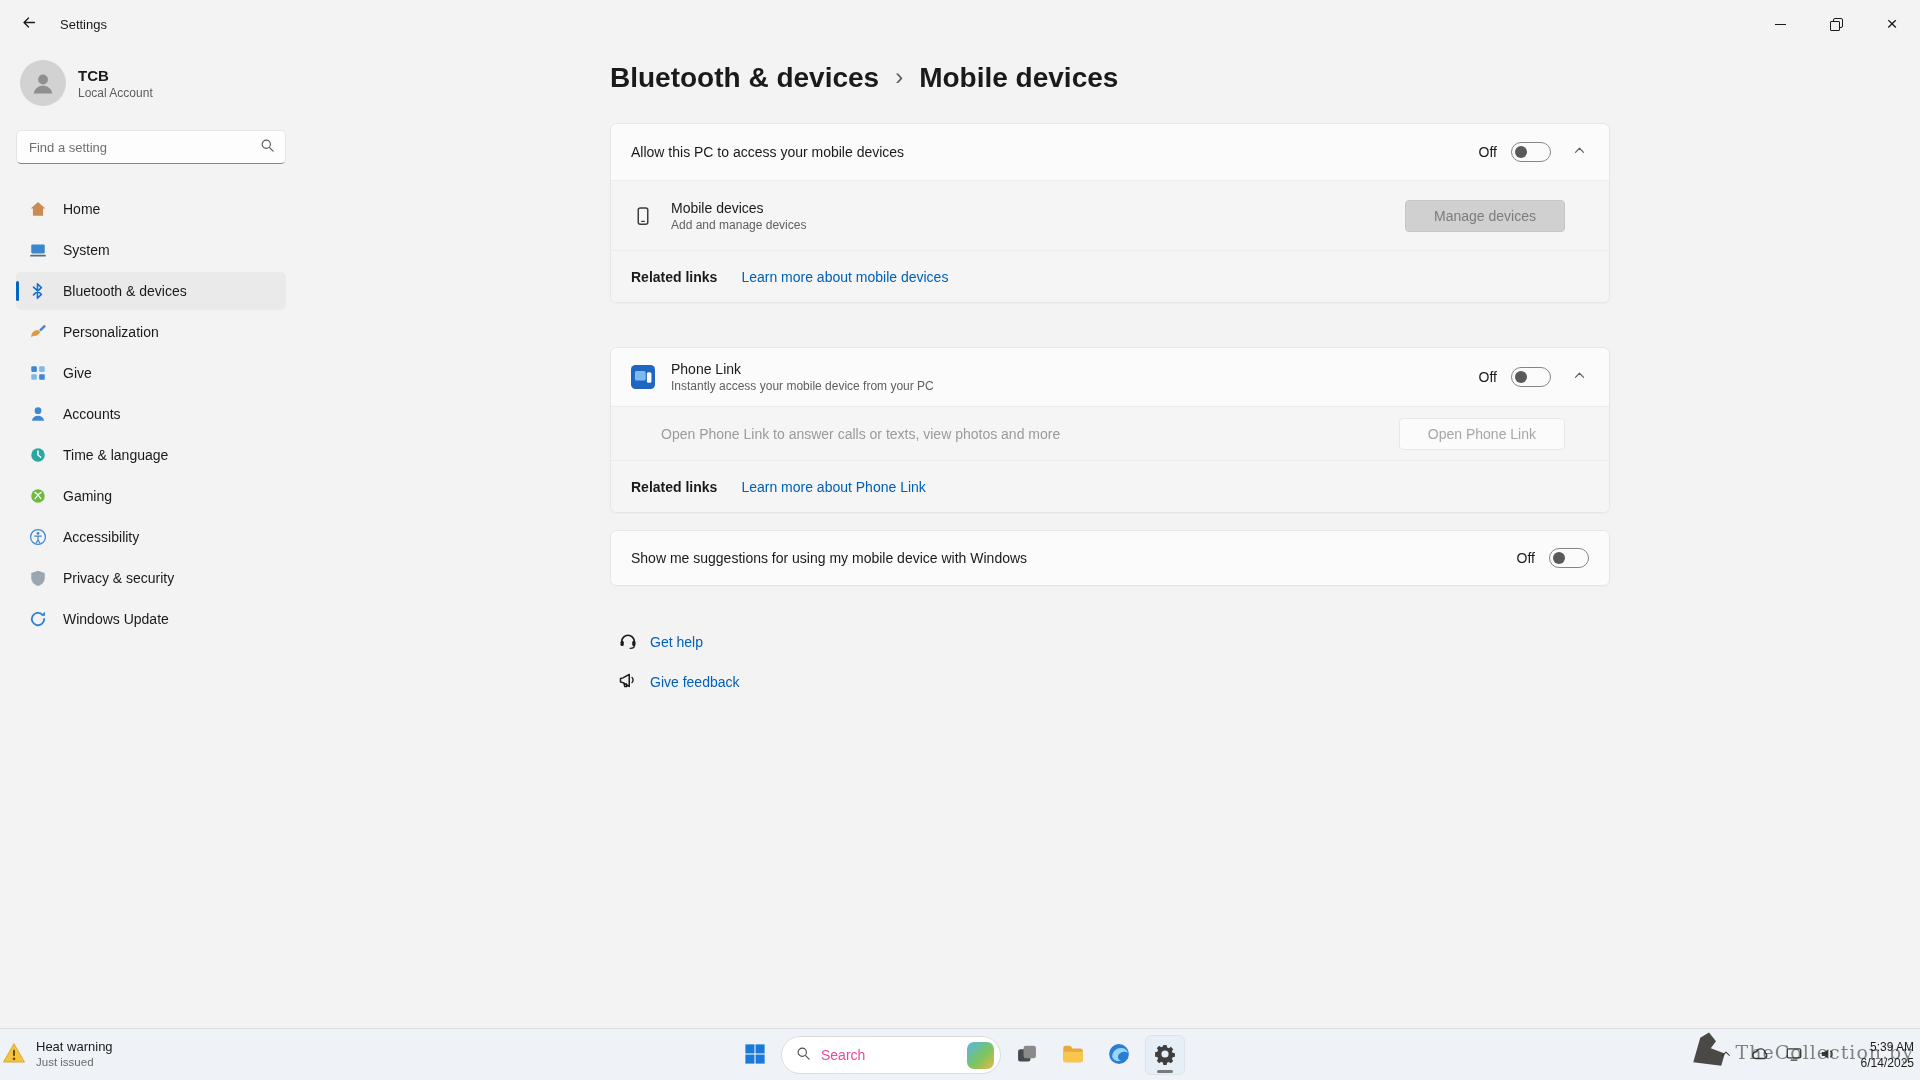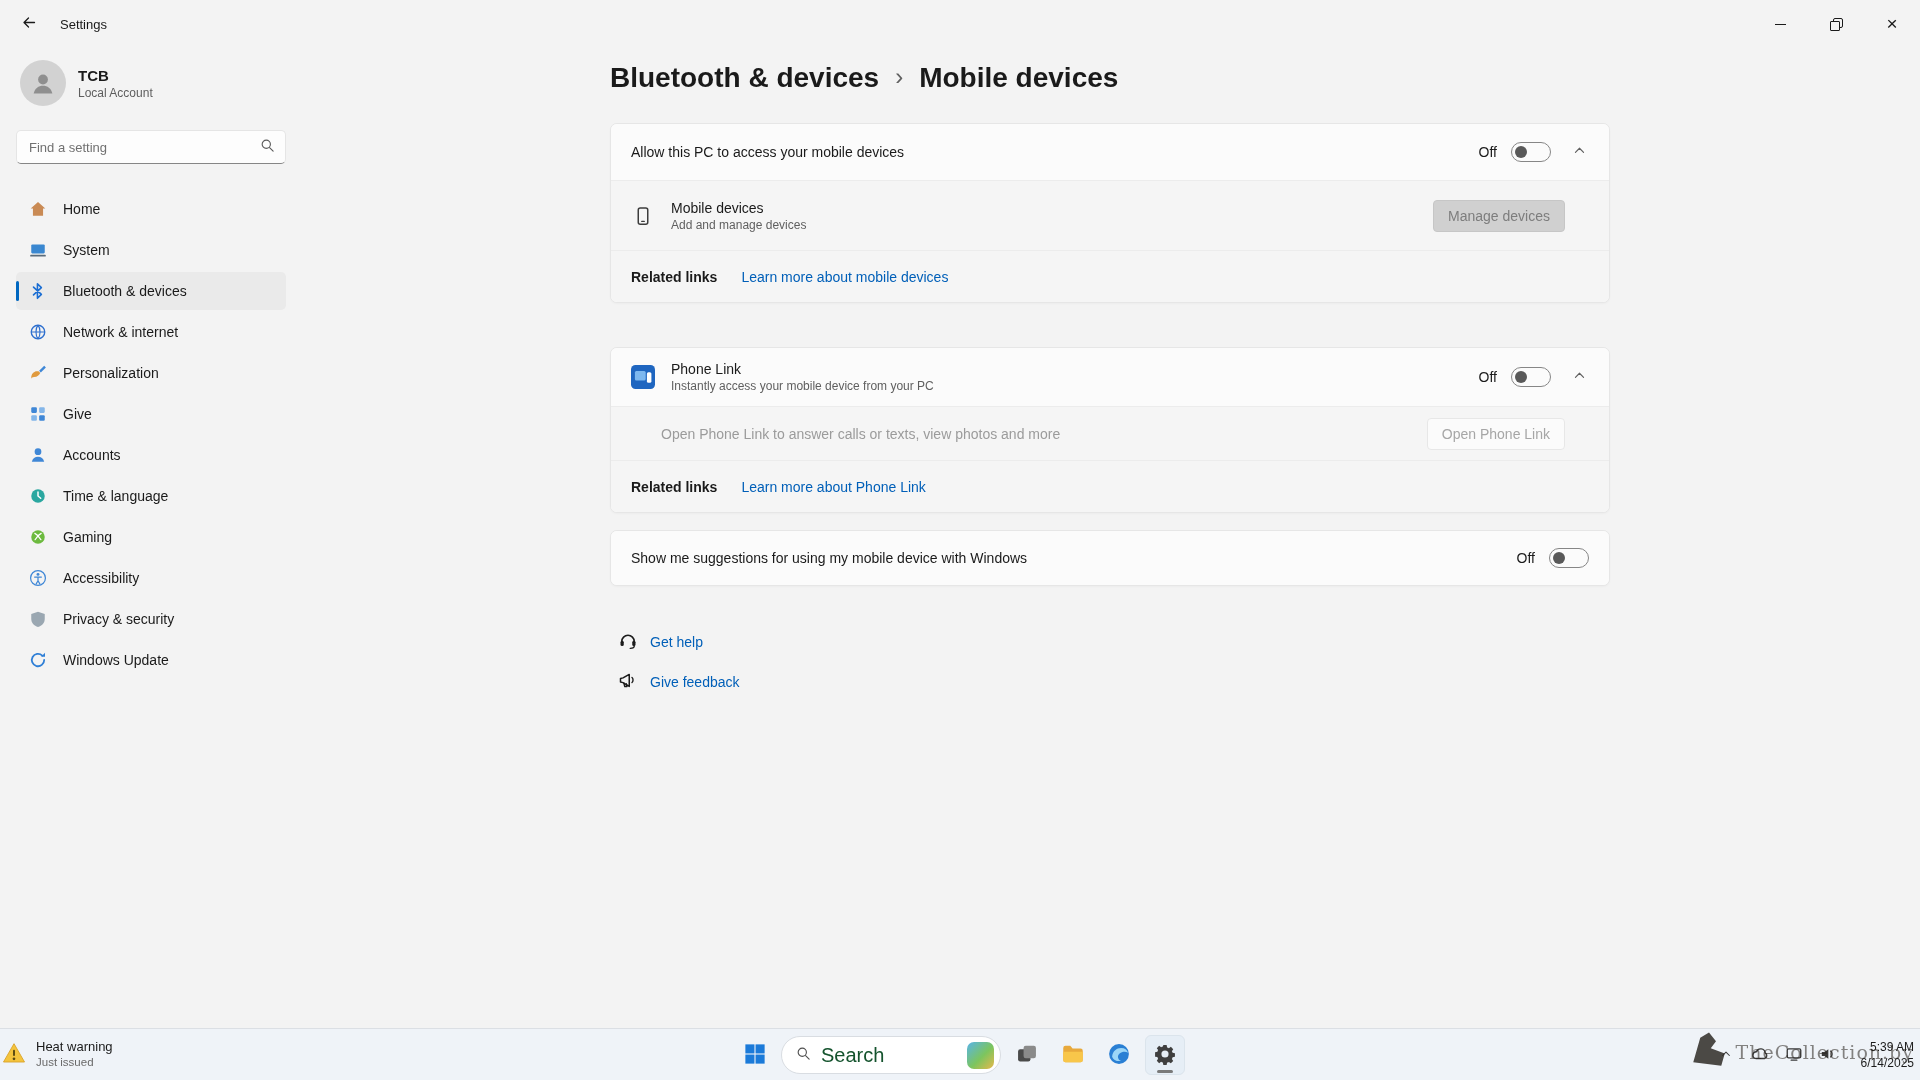--- a/index.html
+++ b/index.html
@@ -63,21 +63,21 @@
   .off-label { font-size:14px; margin-right:14px; }
   .toggle { width:40px; height:20px; border:1px solid #868686; border-radius:11px; position:relative; background:transparent; flex:0 0 40px; }
   .toggle .knob { position:absolute; left:3px; top:50%; transform:translateY(-50%); width:12px; height:12px; border-radius:50%; background:#595959; }
   .chev-btn { width:28px; height:28px; margin-left:14px; border:none; background:transparent; display:flex; align-items:center; justify-content:center; border-radius:4px; }
 
   .row-texts { flex:1; display:flex; flex-direction:column; gap:2px; }
   .row-title { font-size:14px; }
   .row-sub { font-size:12px; color:#5f5f5f; }
   .row-ico { width:24px; height:24px; margin-right:16px; display:flex; align-items:center; justify-content:center; flex:0 0 24px; }
 
-  .btn { height:32px; padding:0 14px; font-size:14px; font-family:inherit; border-radius:4px; }
+  .btn { height:32px; padding:0 28px; font-size:14px; font-family:inherit; border-radius:4px; }
   .btn-disabled-filled { background:#d0d0d0; border:1px solid #c6c6c6; color:#7d7d7d; }
   .btn-disabled-light { background:#fbfbfb; border:1px solid #e7e7e7; color:#a6a6a6; }
 
   .related-label { font-size:14px; font-weight:700; margin-right:24px; }
   .link { font-size:14px; color:#005fb8; text-decoration:none; }
   .muted-row-text { flex:1; font-size:14px; color:#9b9b9b; }
 
   .gap44 { height:44px; } .gap17 { height:17px; } .gap40 { height:40px; }
   .gap24 { height:24px; }
 
@@ -89,21 +89,21 @@
   .tb-left { display:flex; align-items:center; gap:10px; padding-left:2px; }
   .notif-texts { display:flex; flex-direction:column; line-height:1.25; }
   .notif-title { font-size:13px; color:#1b1b1b; }
   .notif-sub { font-size:11.5px; color:#6a6a6a; }
 
   .tb-center { position:absolute; left:50%; top:0; height:52px; transform:translateX(-50%); display:flex; align-items:center; gap:6px; }
   .tb-btn { width:40px; height:40px; border:none; background:transparent; border-radius:6px; display:flex; align-items:center; justify-content:center; position:relative; }
   .tb-btn.active-app { background:#e6eef6; border:1px solid #dbe4ec; }
   .app-indicator { position:absolute; bottom:1px; left:50%; transform:translateX(-50%); width:16px; height:3px; border-radius:2px; background:#7a7a7a; }
   .tb-search { height:38px; width:220px; border-radius:19px; background:#ffffff; border:1px solid #d9dde2; display:flex; align-items:center; gap:10px; padding:0 6px 0 14px; }
-  .tb-search .ph { flex:1; font-size:20px; color:#14532d; }
+  .tb-search .ph { flex:1; font-size:14px; color:#ec4899; }
   .bing-img { width:27px; height:27px; border-radius:7px; background:linear-gradient(135deg,#58b4e8 0%,#7cc55e 55%,#e8b84b 100%); }
 
   .tb-right { position:absolute; right:0; top:0; height:52px; display:flex; align-items:center; gap:4px; }
   .tray-btn { width:30px; height:36px; border:none; background:transparent; display:flex; align-items:center; justify-content:center; border-radius:5px; }
   .clock { text-align:right; font-size:12px; line-height:1.35; color:#1b1b1b; margin-left:8px; padding:2px 6px; border-radius:5px; }
 
   
   .watermark { position:absolute; right:6px; bottom:0; height:56px; display:flex; align-items:center; gap:6px; z-index:20; pointer-events:none; }
   .wm-text { font-family:"DejaVu Serif","Liberation Serif",serif; font-size:19px; letter-spacing:1px; color:rgba(40,35,30,0.55); }
 </style>
@@ -184,30 +184,20 @@
             <svg width="18" height="18" viewBox="0 0 16 16">
               <path d="M4 4.5 11 11 7.5 14.5 7.5 1.5 11 5 4 11.5" stroke="#1b6ed3" stroke-width="1.4" fill="none" stroke-linejoin="round" stroke-linecap="round"></path>
             </svg>
           </span>
         <span class="nav-label" data-interactable="false">Bluetooth &amp; devices</span>
       </div>
       <div class="nav-item" data-interactable="true">
 
         <span class="nav-ico" data-interactable="false">
             <svg width="18" height="18" viewBox="0 0 16 16">
-              <circle cx="8" cy="8" r="6" stroke="#2e6fce" stroke-width="1.2" fill="none"></circle>
-              <path d="M2 8h12M8 2c2.4 2.6 2.4 9.4 0 12M8 2c-2.4 2.6-2.4 9.4 0 12" stroke="#2e6fce" stroke-width="1" fill="none"></path>
-            </svg>
-          </span>
-        <span class="nav-label" data-interactable="false">Network &amp; internet</span>
-      </div>
-      <div class="nav-item" data-interactable="true">
-
-        <span class="nav-ico" data-interactable="false">
-            <svg width="18" height="18" viewBox="0 0 16 16">
               <path d="M9 6 13.5 1.5 15 3 10.5 7.5z" fill="#3f87d6"></path>
               <path d="M8.5 6.5 10 8c-1 2-2.5 3.5-5.5 3.5-1.5 0-2 .8-2.5 1.5-.3-3 1-5.5 4-6.5z" fill="#e09a3e"></path>
             </svg>
           </span>
         <span class="nav-label" data-interactable="false">Personalization</span>
       </div>
       <div class="nav-item" data-interactable="true">
 
         <span class="nav-ico" data-interactable="false">
             <svg width="18" height="18" viewBox="0 0 16 16">

